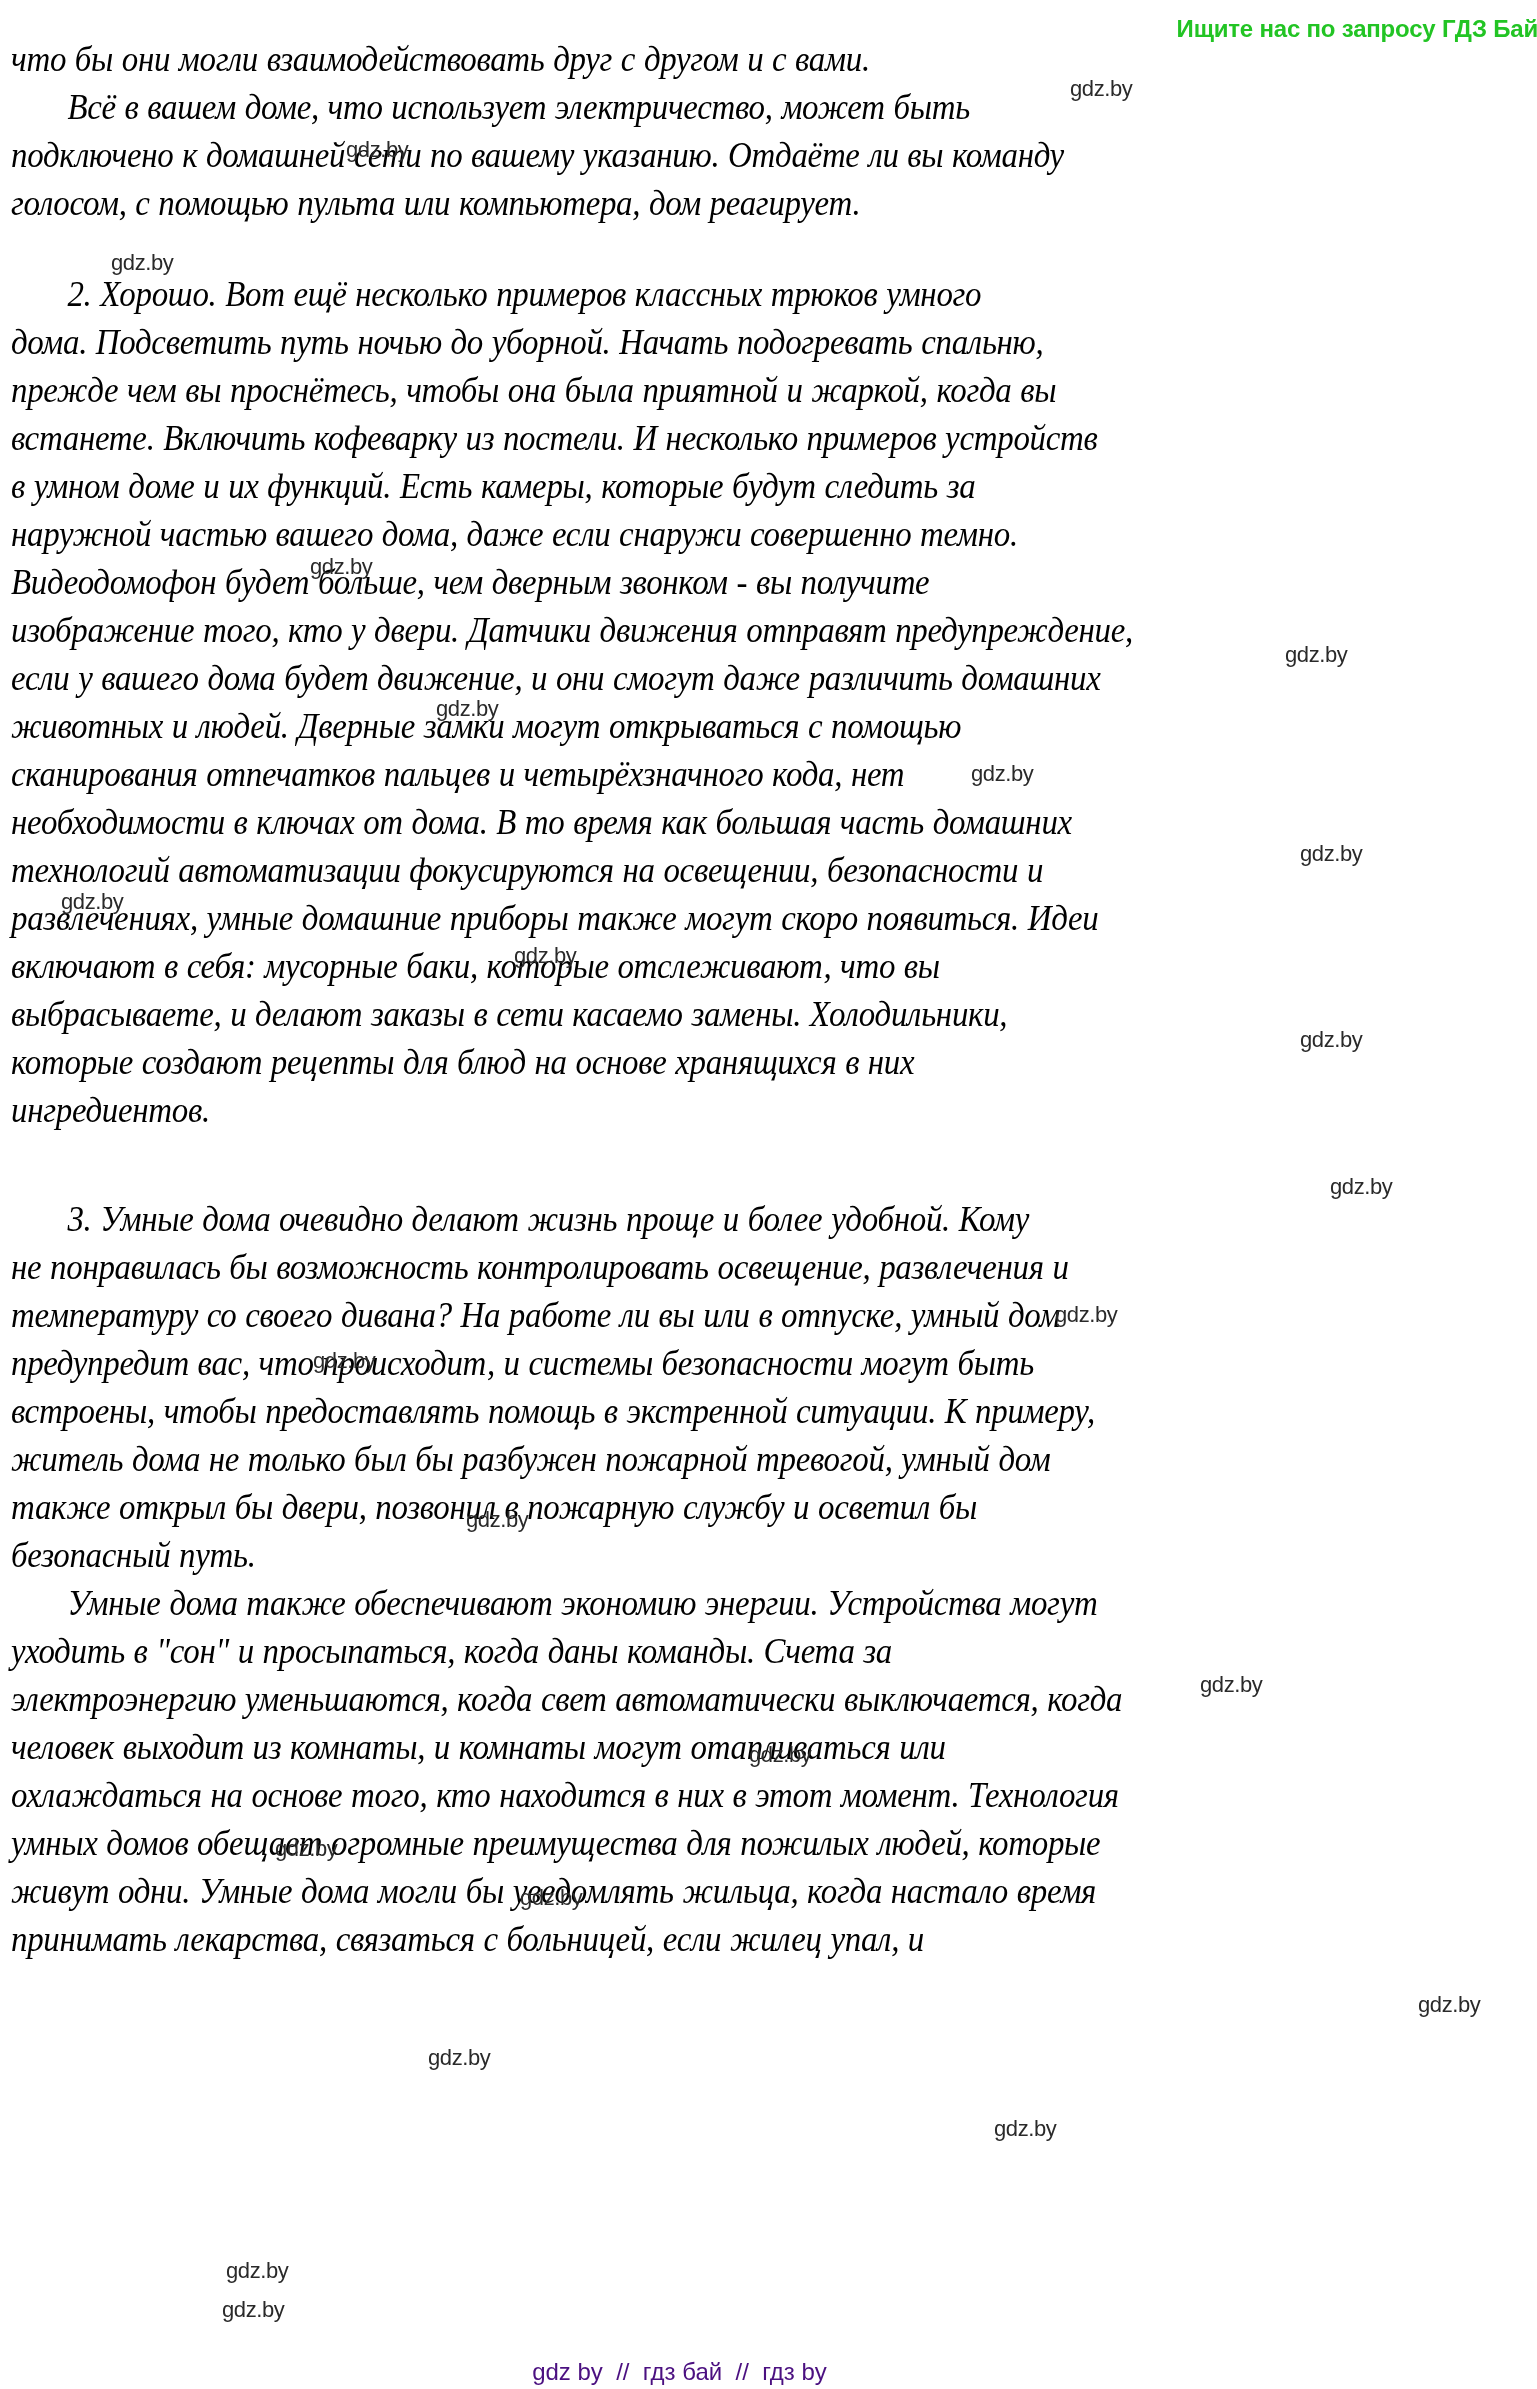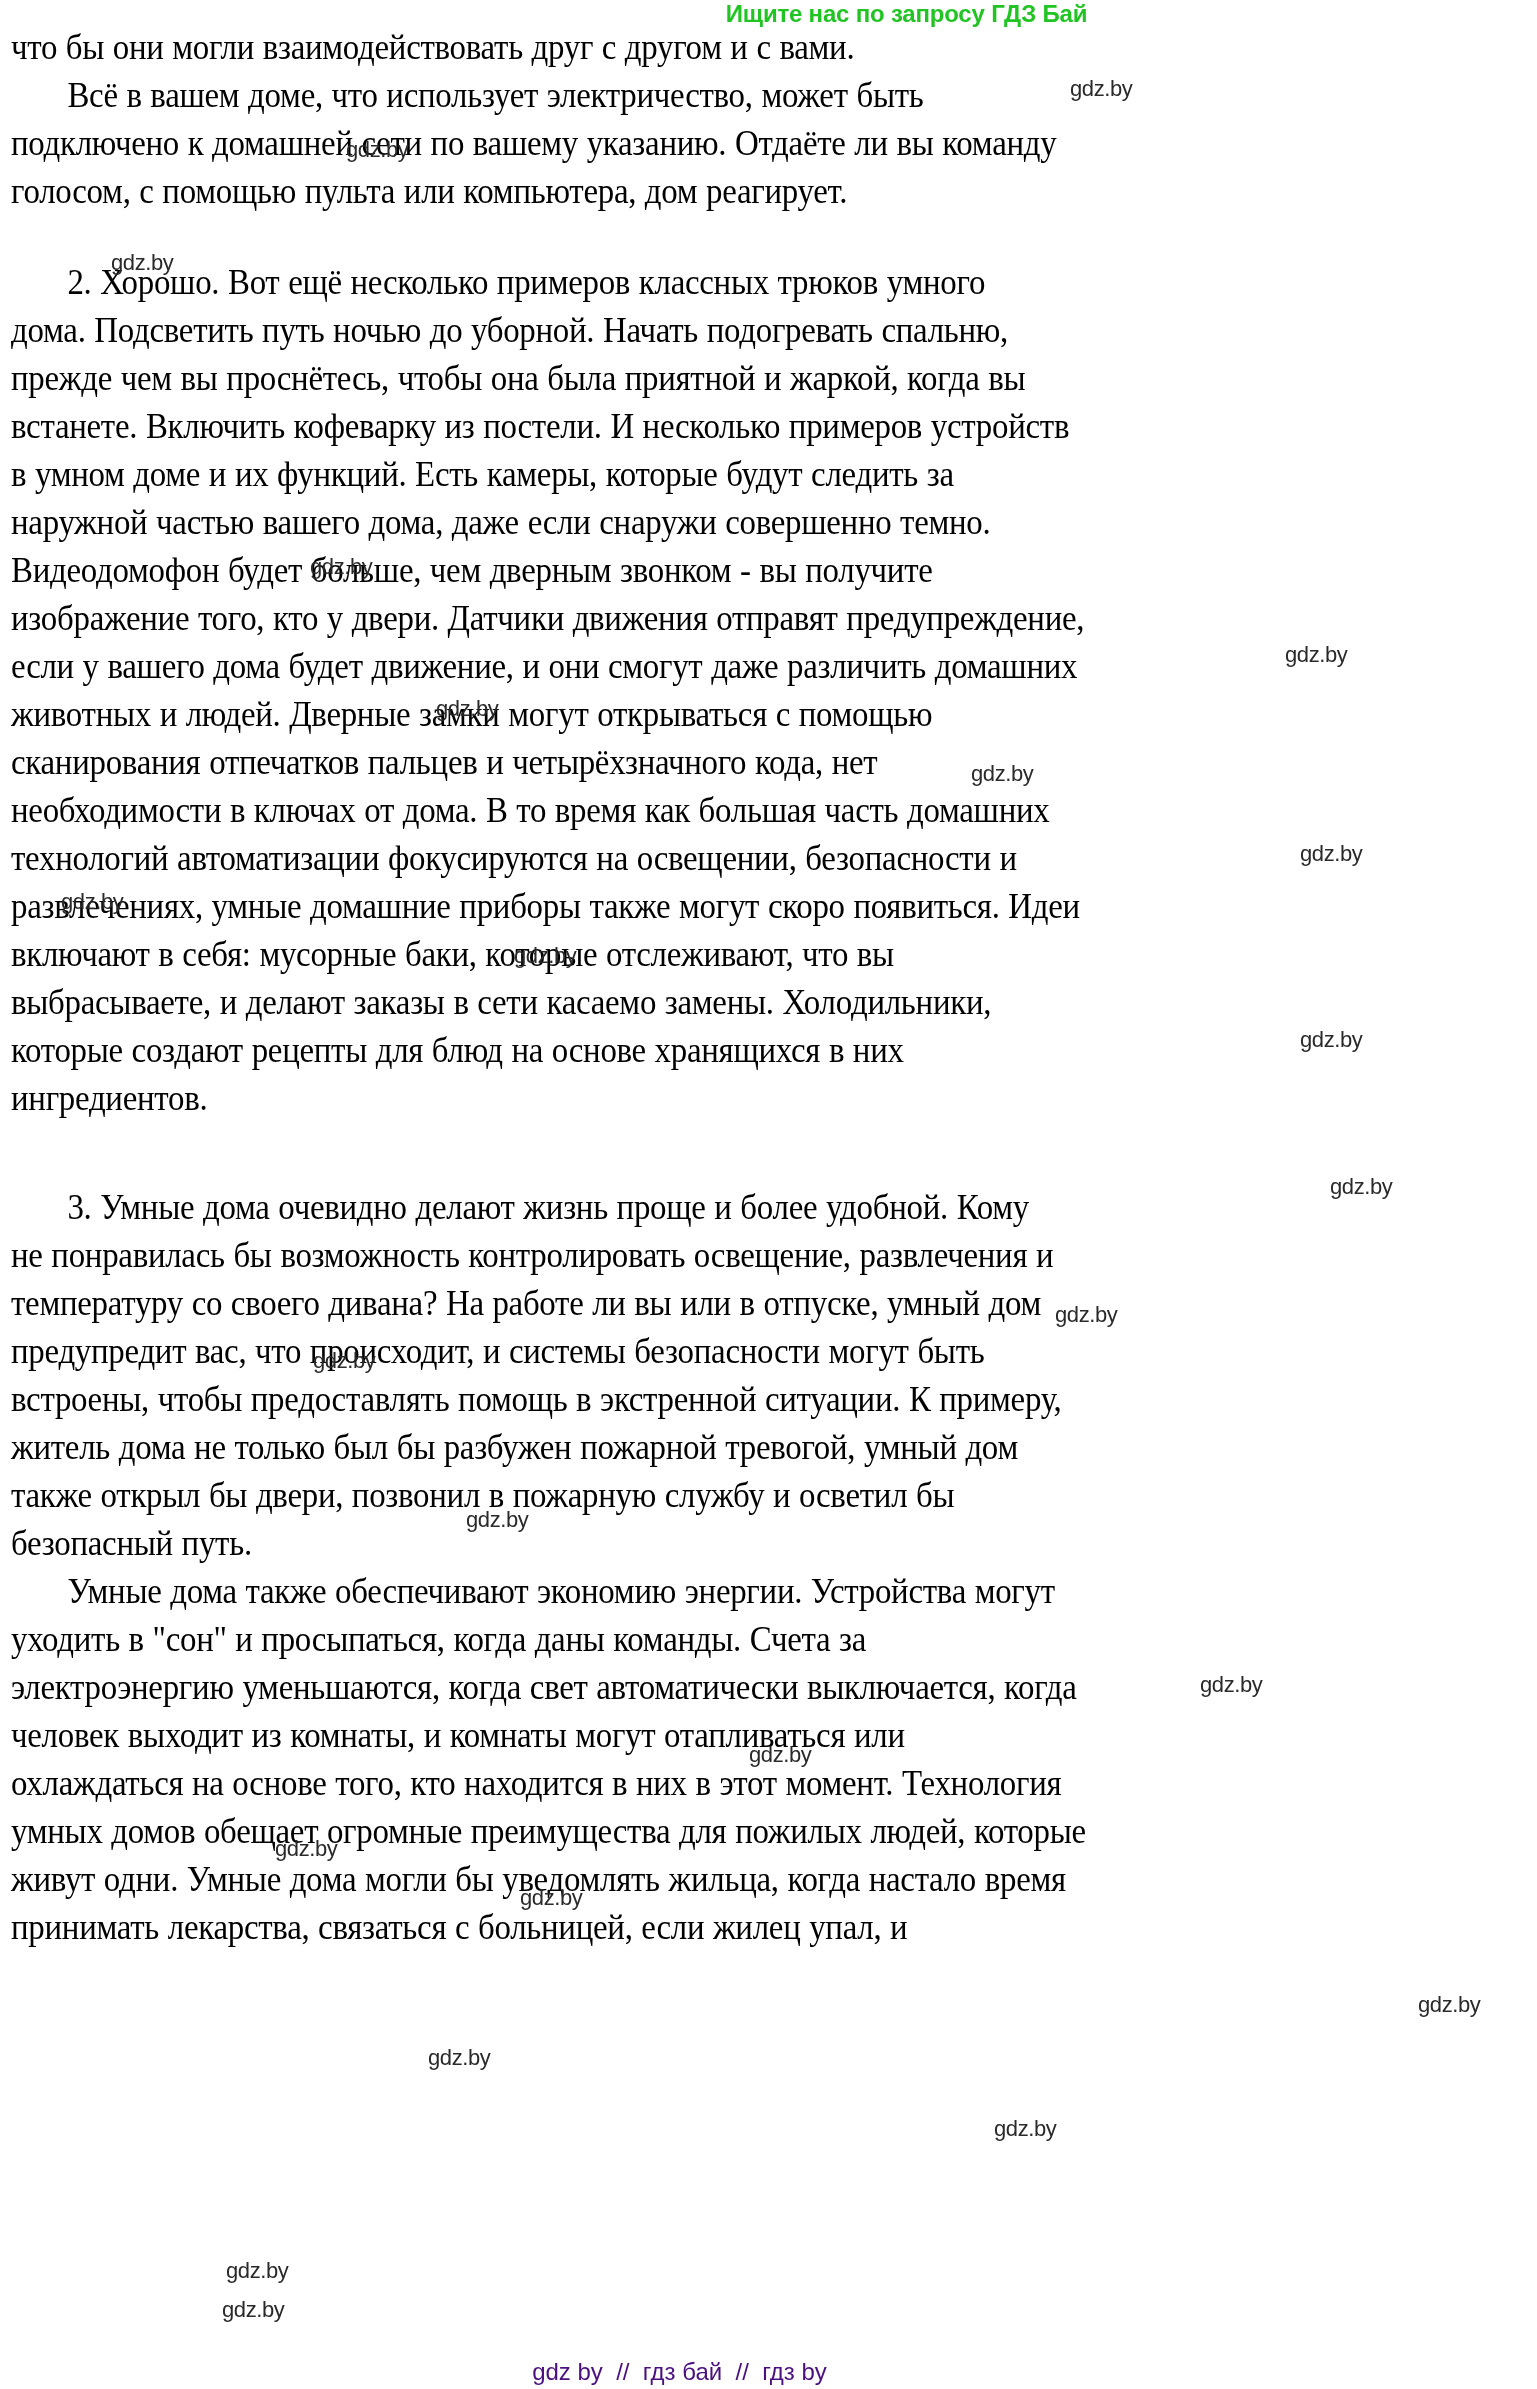--- a/index.html
+++ b/index.html
@@ -18,44 +18,45 @@
   
   #page {
     position: absolute;
     inset: 0;
     background: #ffffff;
   }
 
   
   #site-header {
     position: absolute;
-    top: 1px;
+    top: 16px;
     left: 0;
     width: 1538px;
     height: 26px;
-    text-align: center;
+    text-align: right;
     padding-left: 275px;
     box-sizing: border-box;
   }
   #site-header .hdr-text {
     font-family: "Liberation Sans", "DejaVu Sans", sans-serif;
     font-size: 24px;
     font-weight: 700;
     line-height: 26px;
     color: #22c424;
     letter-spacing: -0.2px;
     white-space: nowrap;
   }
 
   
   #content {
     position: absolute;
-    top: 24px;
+    top: 36px;
     left: 10.7px;
     width: 1503px;
+    font-style: italic;
   }
 
   .para {
     margin: 0 0 0 0;
     color: #000000;
     font-size: 35px;
     line-height: 48px;
     letter-spacing: -0.3px;
     word-spacing: 0.8px;
     transform: scaleX(0.94);

